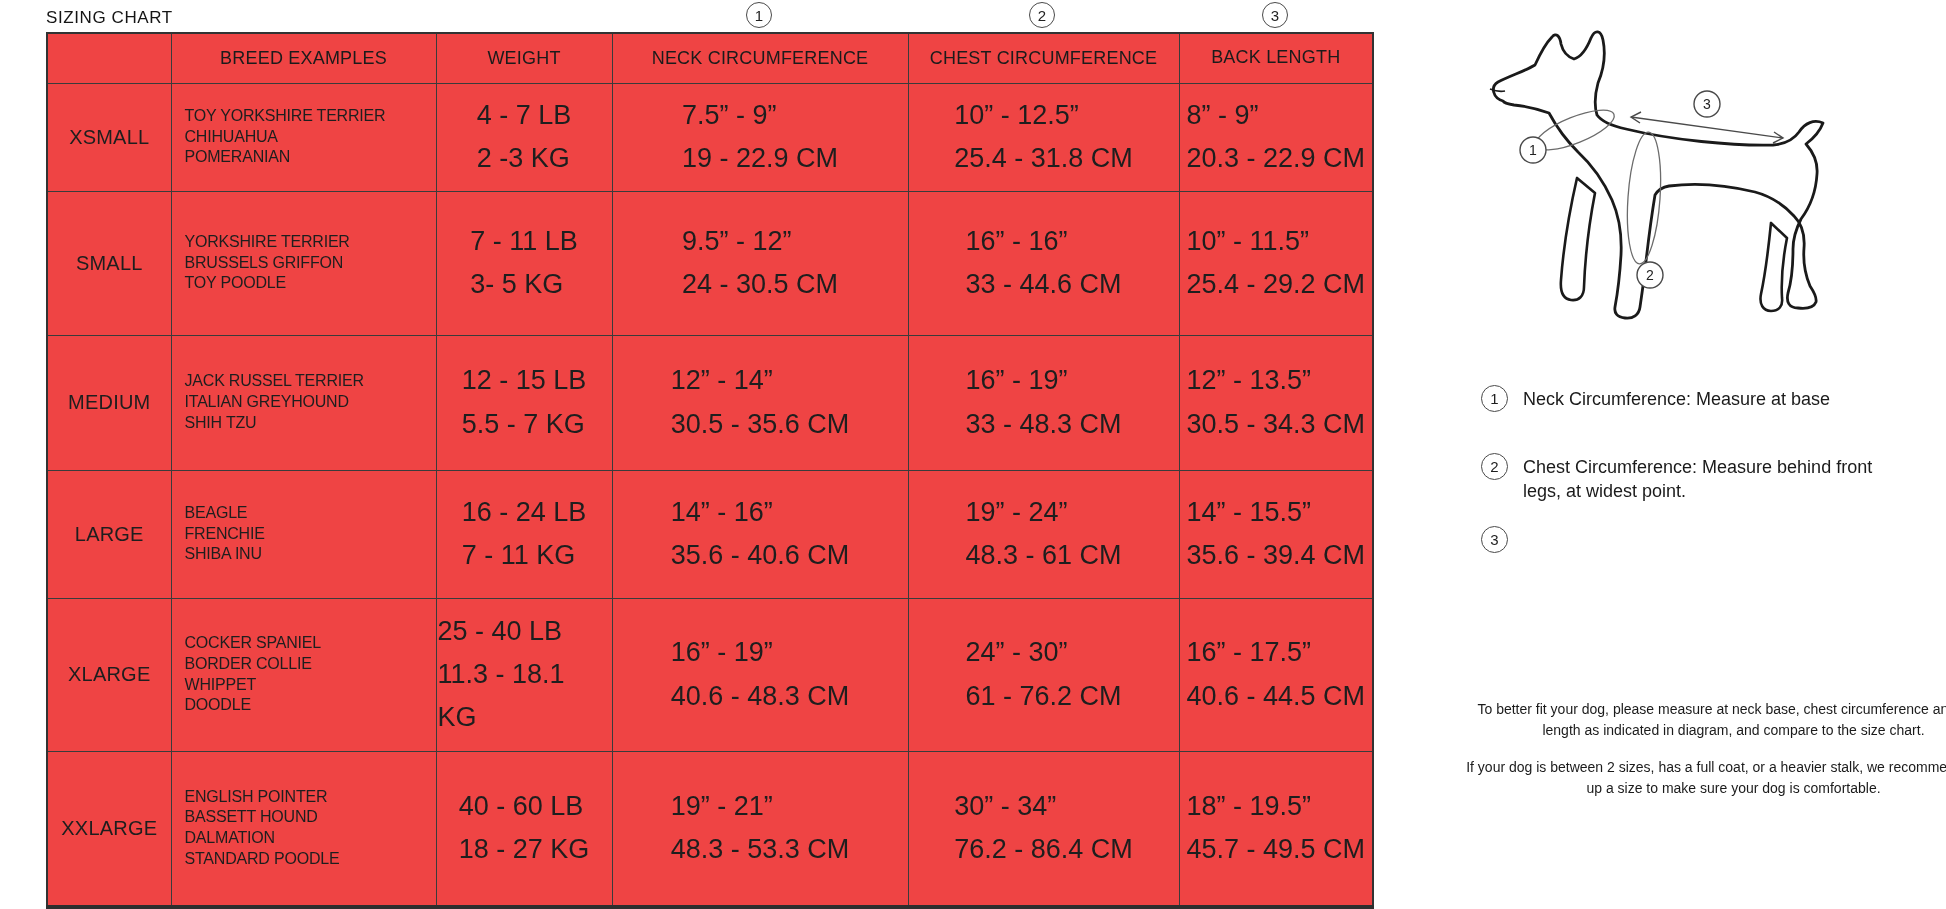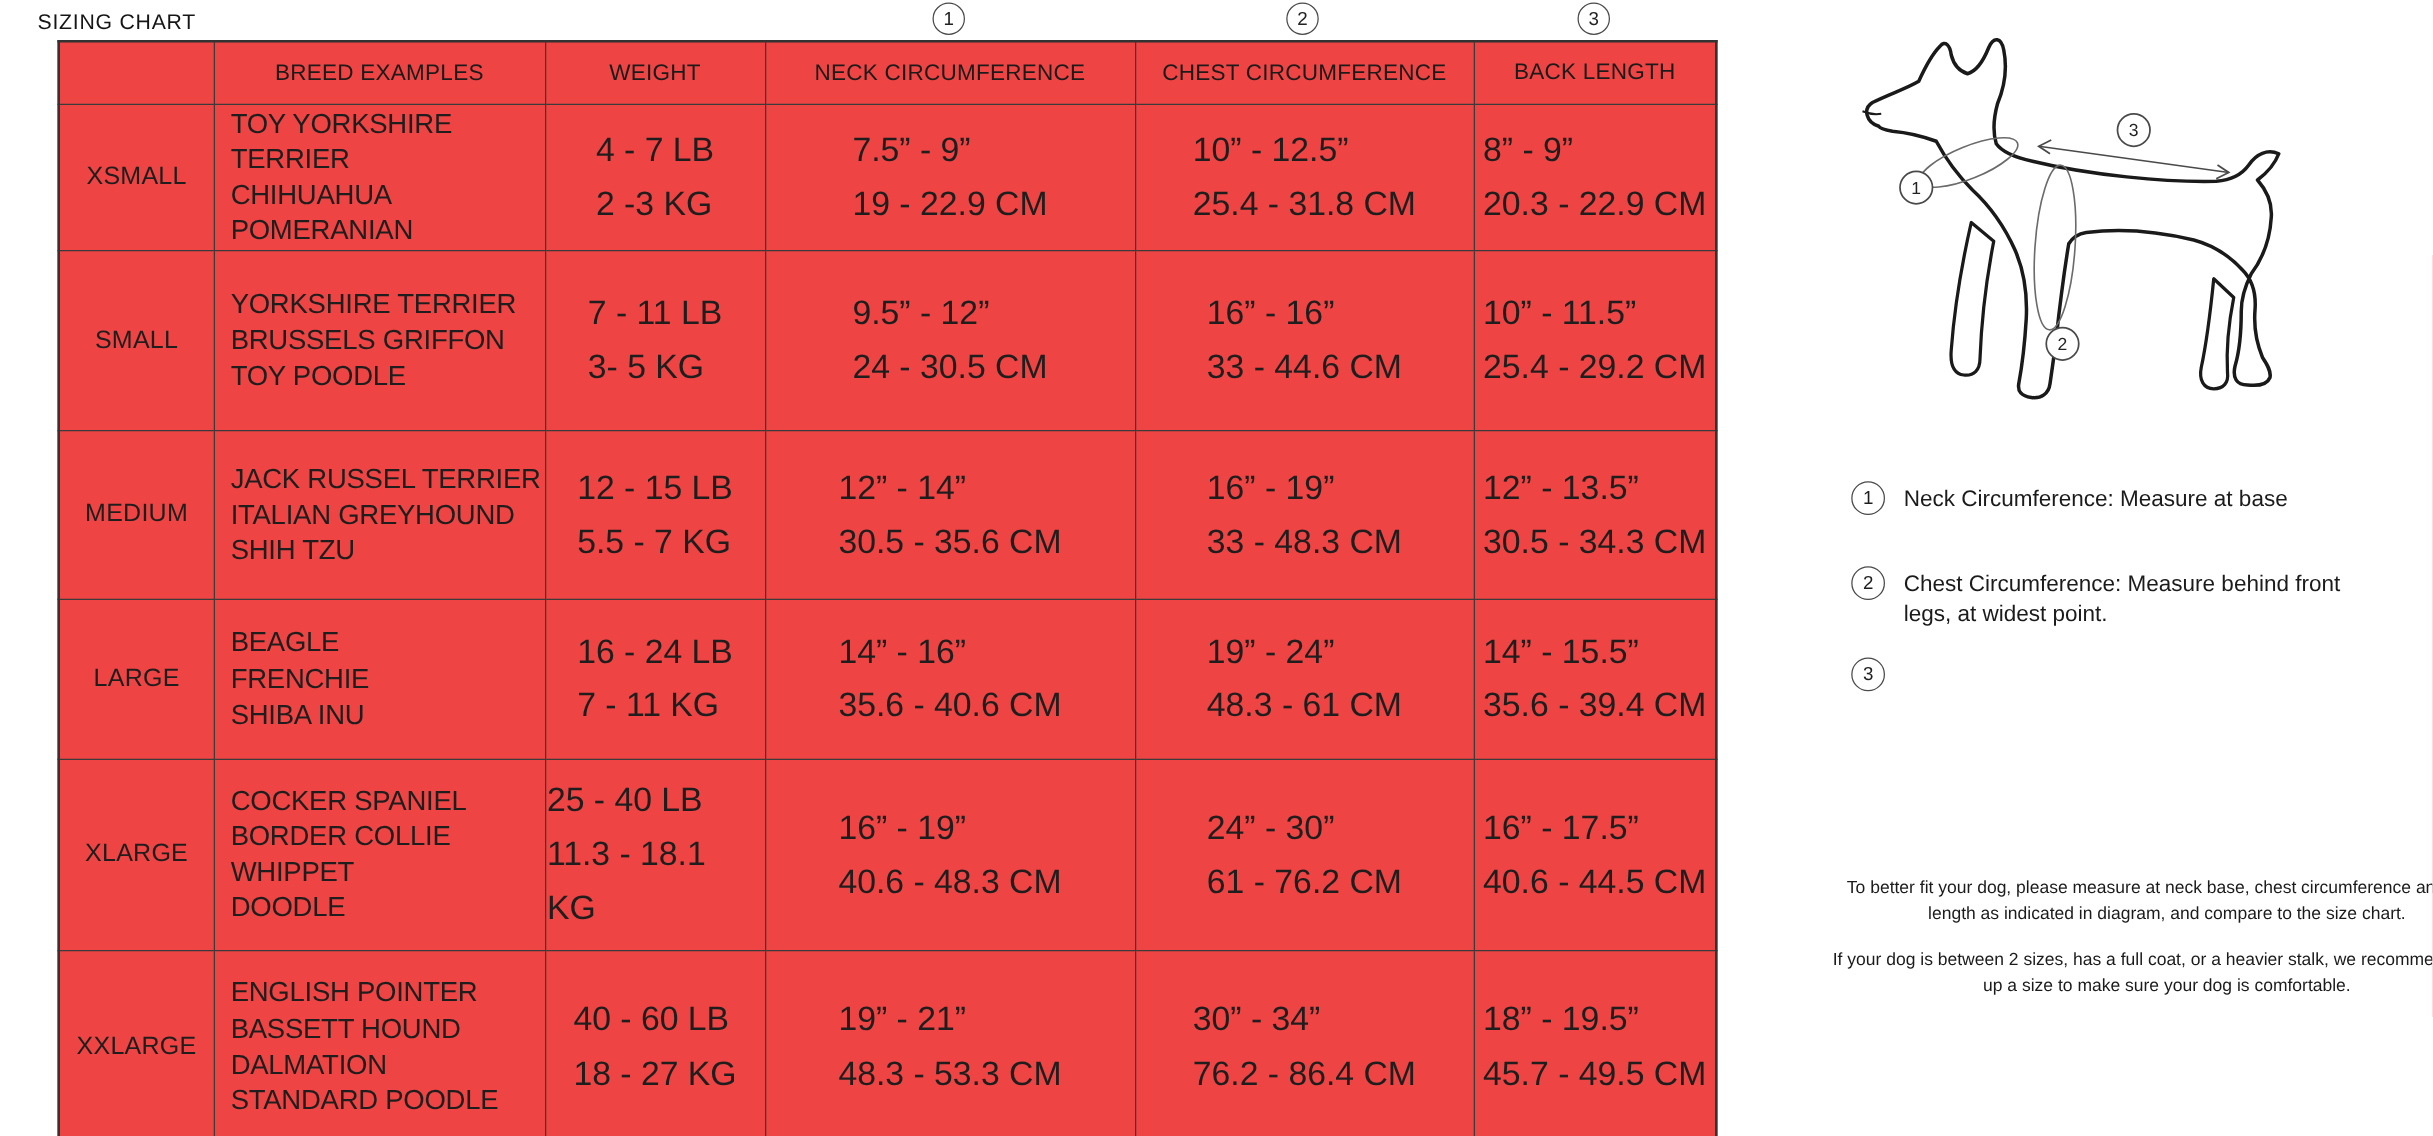--- a/index.html
+++ b/index.html
@@ -1,32 +1,32 @@
 <!DOCTYPE html>
 <html><head>
 <meta charset="utf-8">
 <style>
   html,body{margin:0;padding:0;background:#ffffff;}
   .canvas{position:relative;width:1946px;height:909px;background:#ffffff;overflow:hidden;
           font-family:"Liberation Sans", sans-serif;color:#1e1e1e;}
-  .page-title{position:absolute;left:30px;top:8px;font-size:17px;letter-spacing:.6px;color:#151515;}
+  .page-title{position:absolute;left:46px;top:8px;font-size:17px;letter-spacing:.6px;color:#151515;}
 
   
   table.size-chart{position:absolute;left:46px;top:32px;width:1326px;border-collapse:collapse;
                    table-layout:fixed;background:#ef4444;}
   table.size-chart td,table.size-chart th{border:1.5px solid #3b3b3b;vertical-align:middle;
                    font-weight:normal;overflow:hidden;}
   table.size-chart{border:2px solid #333;border-bottom:4px solid #2e2e2e;}
   tr.hdr{height:50px;}
   tr.r-xs{height:108px;} tr.r-s{height:144px;} tr.r-m{height:135px;}
   tr.r-l{height:128px;} tr.r-xl{height:153px;} tr.r-xxl{height:156px;}
   th.h{font-size:18px;text-align:center;color:#1b1b1b;letter-spacing:.2px;}
   th.h-back{padding-top:0;vertical-align:top;margin-left:11px;}
   td.size{font-size:20px;text-align:center;letter-spacing:.2px;}
-  td.breeds{font-size:22px;text-align:left;padding-left:13px;line-height:1.3;white-space:pre-line;letter-spacing:-.2px;}
+  td.breeds{font-size:16px;text-align:left;padding-left:13px;line-height:1.3;white-space:pre-line;letter-spacing:-.2px;}
   td.dual{text-align:center;}
   td.dual .pair{display:inline-block;text-align:left;font-size:27px;line-height:1.6;}
 
   
   .circ{position:absolute;width:26px;height:26px;border:1.4px solid #4a4a4a;border-radius:50%;
         display:flex;align-items:center;justify-content:center;font-size:15px;color:#222;background:#fff;box-sizing:border-box;}
 
   
   .dog-svg{position:absolute;left:1485px;top:28px;width:350px;height:305px;}
   .legend-item{position:absolute;left:1481px;width:420px;display:flex;gap:15px;align-items:flex-start;}

